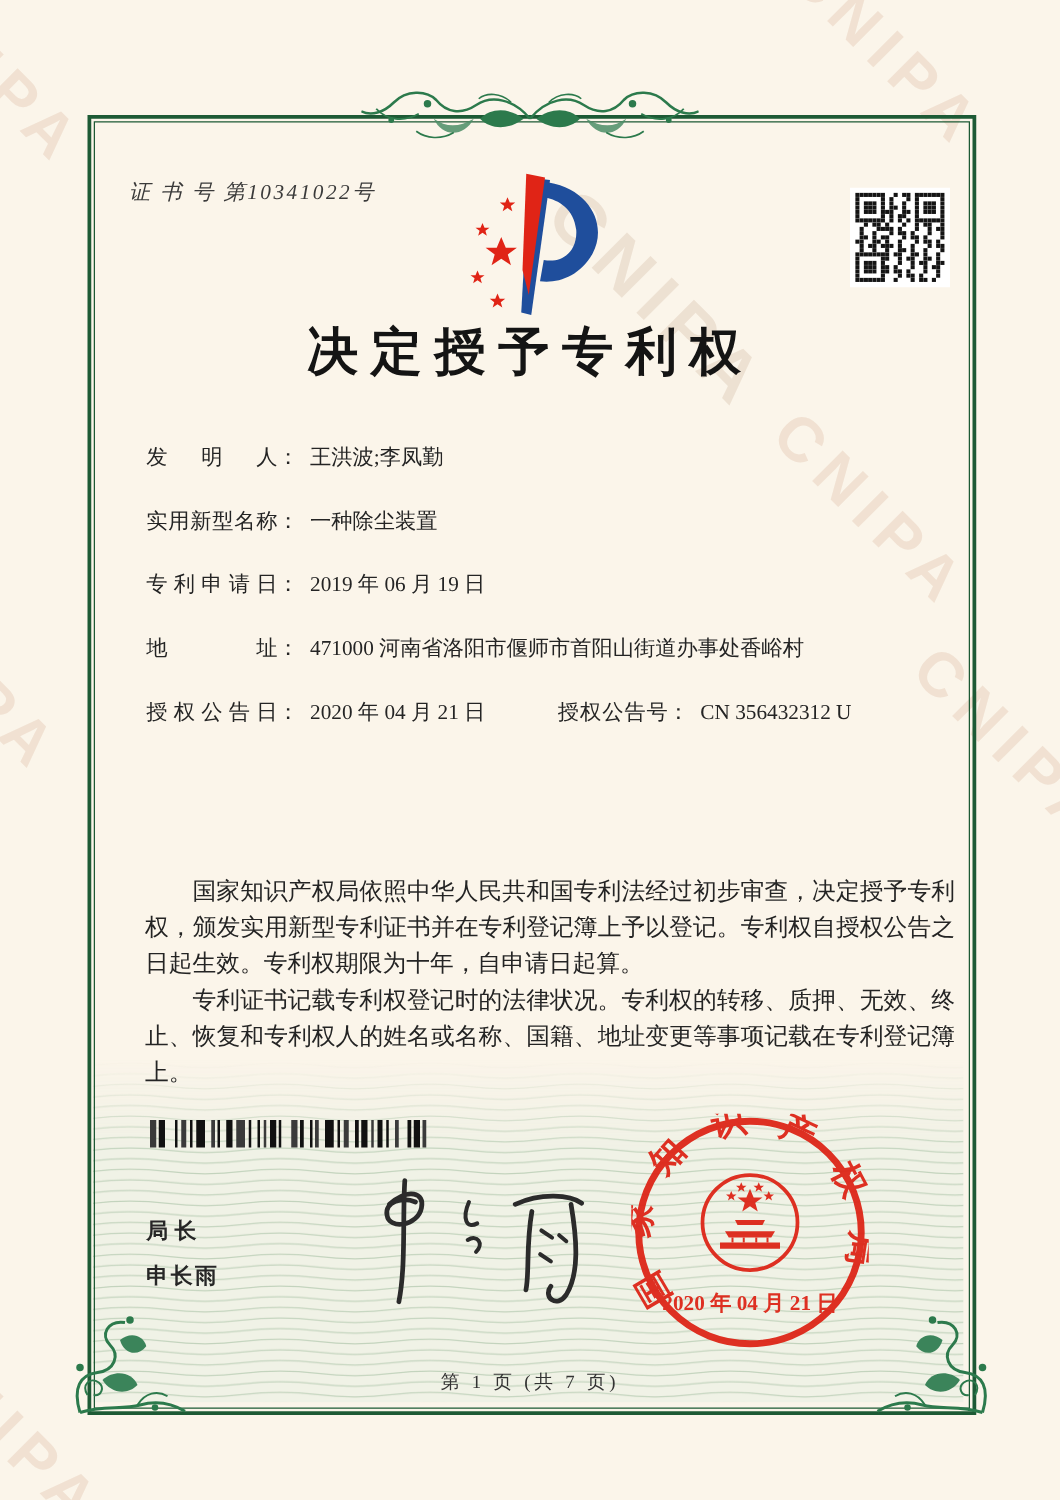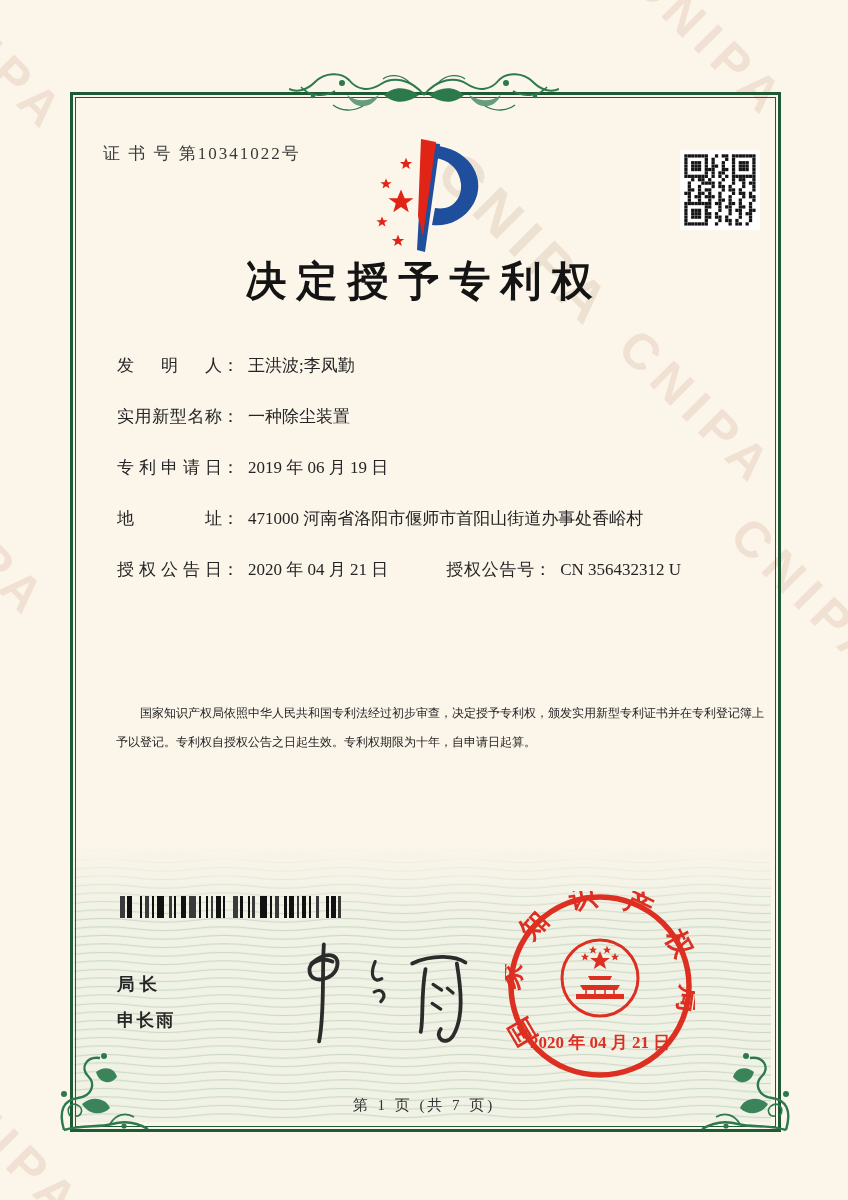--- a/index.html
+++ b/index.html
@@ -32,39 +32,39 @@
     mask-image:linear-gradient(to bottom,transparent 0,#000 70px);
     background:rgba(232,239,226,0.55);
   }
   
   .orn-top{position:absolute; left:50%; top:66px; transform:translateX(-50%); z-index:3;}
   .orn-bl{position:absolute; left:52px; top:1038px; z-index:3;}
   .orn-br{position:absolute; left:698px; top:1038px; z-index:3; transform:scaleX(-1);}
   
   .cert-number{
     position:absolute; left:103px; top:142px; z-index:4;
-    font-size:17px; letter-spacing:2px; color:#3a3a3a;
+    font-size:17px; letter-spacing:2px; color:#3a3a3a;font-style:italic;
   }
   .logo{position:absolute; left:352px; top:134px; z-index:4;}
   .qr{position:absolute; left:680px; top:150px; z-index:4;}
   .title{
     position:absolute; left:0; right:0; top:254px; z-index:4;
     text-align:center; font-size:41px; font-weight:700;
     letter-spacing:10px; color:#141414;
   }
   
   .fields{position:absolute; left:117px; top:354px; width:645px; z-index:4; font-size:17px; color:#242424;}
   .frow{margin-bottom:27px; line-height:24px; white-space:nowrap;}
   .f-label{display:inline-block; width:105px; text-align:justify; text-align-last:justify; vertical-align:bottom;}
   .f-label2{display:inline-block; width:88px; text-align:justify; text-align-last:justify; vertical-align:bottom; margin-left:58px;}
   .f-colon{margin-right:9px;}
   
   .body-text{
     position:absolute; left:116px; top:699px; width:648px; z-index:4;
-    font-size:12px; line-height:29px; color:#242424; text-align:justify;
+    font-size:19px; line-height:29px; color:#242424; text-align:justify;
   }
   .body-text p{margin:0; text-indent:2em;}
   
   .barcode{position:absolute; left:120px; top:896px; width:226px; height:22px; z-index:4; font-size:0; white-space:nowrap;}
   .barcode span{display:inline-block; height:100%;}
   
   .sig-title{
     position:absolute; left:117px; top:972px; z-index:4;
     font-family:"Liberation Sans","DejaVu Sans",sans-serif;
     font-size:17.5px; font-weight:600; letter-spacing:5px; color:#262626;
@@ -424,20 +424,21 @@
     <div class="frow">
       <span class="f-label">地址</span><span class="f-colon">：</span><span>471000 河南省洛阳市偃师市首阳山街道办事处香峪村</span>
     </div>
     <div class="frow">
       <span class="f-label">授权公告日</span><span class="f-colon">：</span><span>2020 年 04 月 21 日</span><span class="f-label2">授权公告号</span><span class="f-colon">：</span><span>CN 356432312 U</span>
     </div>
   </div>
 
   <div class="body-text">
     <p>国家知识产权局依照中华人民共和国专利法经过初步审查，决定授予专利权，颁发实用新型专利证书并在专利登记簿上予以登记。专利权自授权公告之日起生效。专利权期限为十年，自申请日起算。</p>
+    <p>专利证书记载专利权登记时的法律状况。专利权的转移、质押、无效、终止、恢复和专利权人的姓名或名称、国籍、地址变更等事项记载在专利登记簿上。</p>
   </div>
 
   <div class="barcode"><span style="width: 4.91px; background: rgb(58, 58, 58);"></span><span style="width: 2.46px;"></span><span style="width: 4.91px; background: rgb(17, 17, 17);"></span><span style="width: 7.37px;"></span><span style="width: 2.46px; background: rgb(17, 17, 17);"></span><span style="width: 2.46px;"></span><span style="width: 4.91px; background: rgb(58, 58, 58);"></span><span style="width: 2.46px;"></span><span style="width: 2.46px; background: rgb(17, 17, 17);"></span><span style="width: 2.46px;"></span><span style="width: 7.37px; background: rgb(17, 17, 17);"></span><span style="width: 4.91px;"></span><span style="width: 2.46px; background: rgb(58, 58, 58);"></span><span style="width: 2.46px;"></span><span style="width: 2.46px; background: rgb(17, 17, 17);"></span><span style="width: 4.91px;"></span><span style="width: 4.91px; background: rgb(17, 17, 17);"></span><span style="width: 2.46px;"></span><span style="width: 7.37px; background: rgb(58, 58, 58);"></span><span style="width: 2.46px;"></span><span style="width: 2.46px; background: rgb(17, 17, 17);"></span><span style="width: 4.91px;"></span><span style="width: 2.46px; background: rgb(17, 17, 17);"></span><span style="width: 2.46px;"></span><span style="width: 2.46px; background: rgb(58, 58, 58);"></span><span style="width: 2.46px;"></span><span style="width: 4.91px; background: rgb(17, 17, 17);"></span><span style="width: 2.46px;"></span><span style="width: 2.46px; background: rgb(17, 17, 17);"></span><span style="width: 7.37px;"></span><span style="width: 4.91px; background: rgb(58, 58, 58);"></span><span style="width: 2.46px;"></span><span style="width: 2.46px; background: rgb(17, 17, 17);"></span><span style="width: 4.91px;"></span><span style="width: 2.46px; background: rgb(17, 17, 17);"></span><span style="width: 2.46px;"></span><span style="width: 2.46px; background: rgb(58, 58, 58);"></span><span style="width: 4.91px;"></span><span style="width: 7.37px; background: rgb(17, 17, 17);"></span><span style="width: 2.46px;"></span><span style="width: 2.46px; background: rgb(17, 17, 17);"></span><span style="width: 2.46px;"></span><span style="width: 4.91px; background: rgb(58, 58, 58);"></span><span style="width: 4.91px;"></span><span style="width: 2.46px; background: rgb(17, 17, 17);"></span><span style="width: 2.46px;"></span><span style="width: 4.91px; background: rgb(17, 17, 17);"></span><span style="width: 2.46px;"></span><span style="width: 2.46px; background: rgb(58, 58, 58);"></span><span style="width: 2.46px;"></span><span style="width: 4.91px; background: rgb(17, 17, 17);"></span><span style="width: 2.46px;"></span><span style="width: 2.46px; background: rgb(17, 17, 17);"></span><span style="width: 4.91px;"></span><span style="width: 2.46px; background: rgb(58, 58, 58);"></span><span style="width: 7.37px;"></span><span style="width: 2.46px; background: rgb(17, 17, 17);"></span><span style="width: 2.46px;"></span><span style="width: 4.91px; background: rgb(17, 17, 17);"></span><span style="width: 2.46px;"></span><span style="width: 2.46px; background: rgb(58, 58, 58);"></span><span style="width: 4.91px;"></span></div>
 
   <div class="sig-title">局长</div>
   <div class="sig-name">申长雨</div>
 
   <svg class="signature" width="190" height="118" viewBox="0 0 200 124">
     <g fill="none" stroke="#2b2b2b" stroke-width="4" stroke-linecap="round">
       <path d="M30 32 C46 18 60 22 57 35 C54 50 30 54 28 41 C26 30 41 25 52 30"></path>

